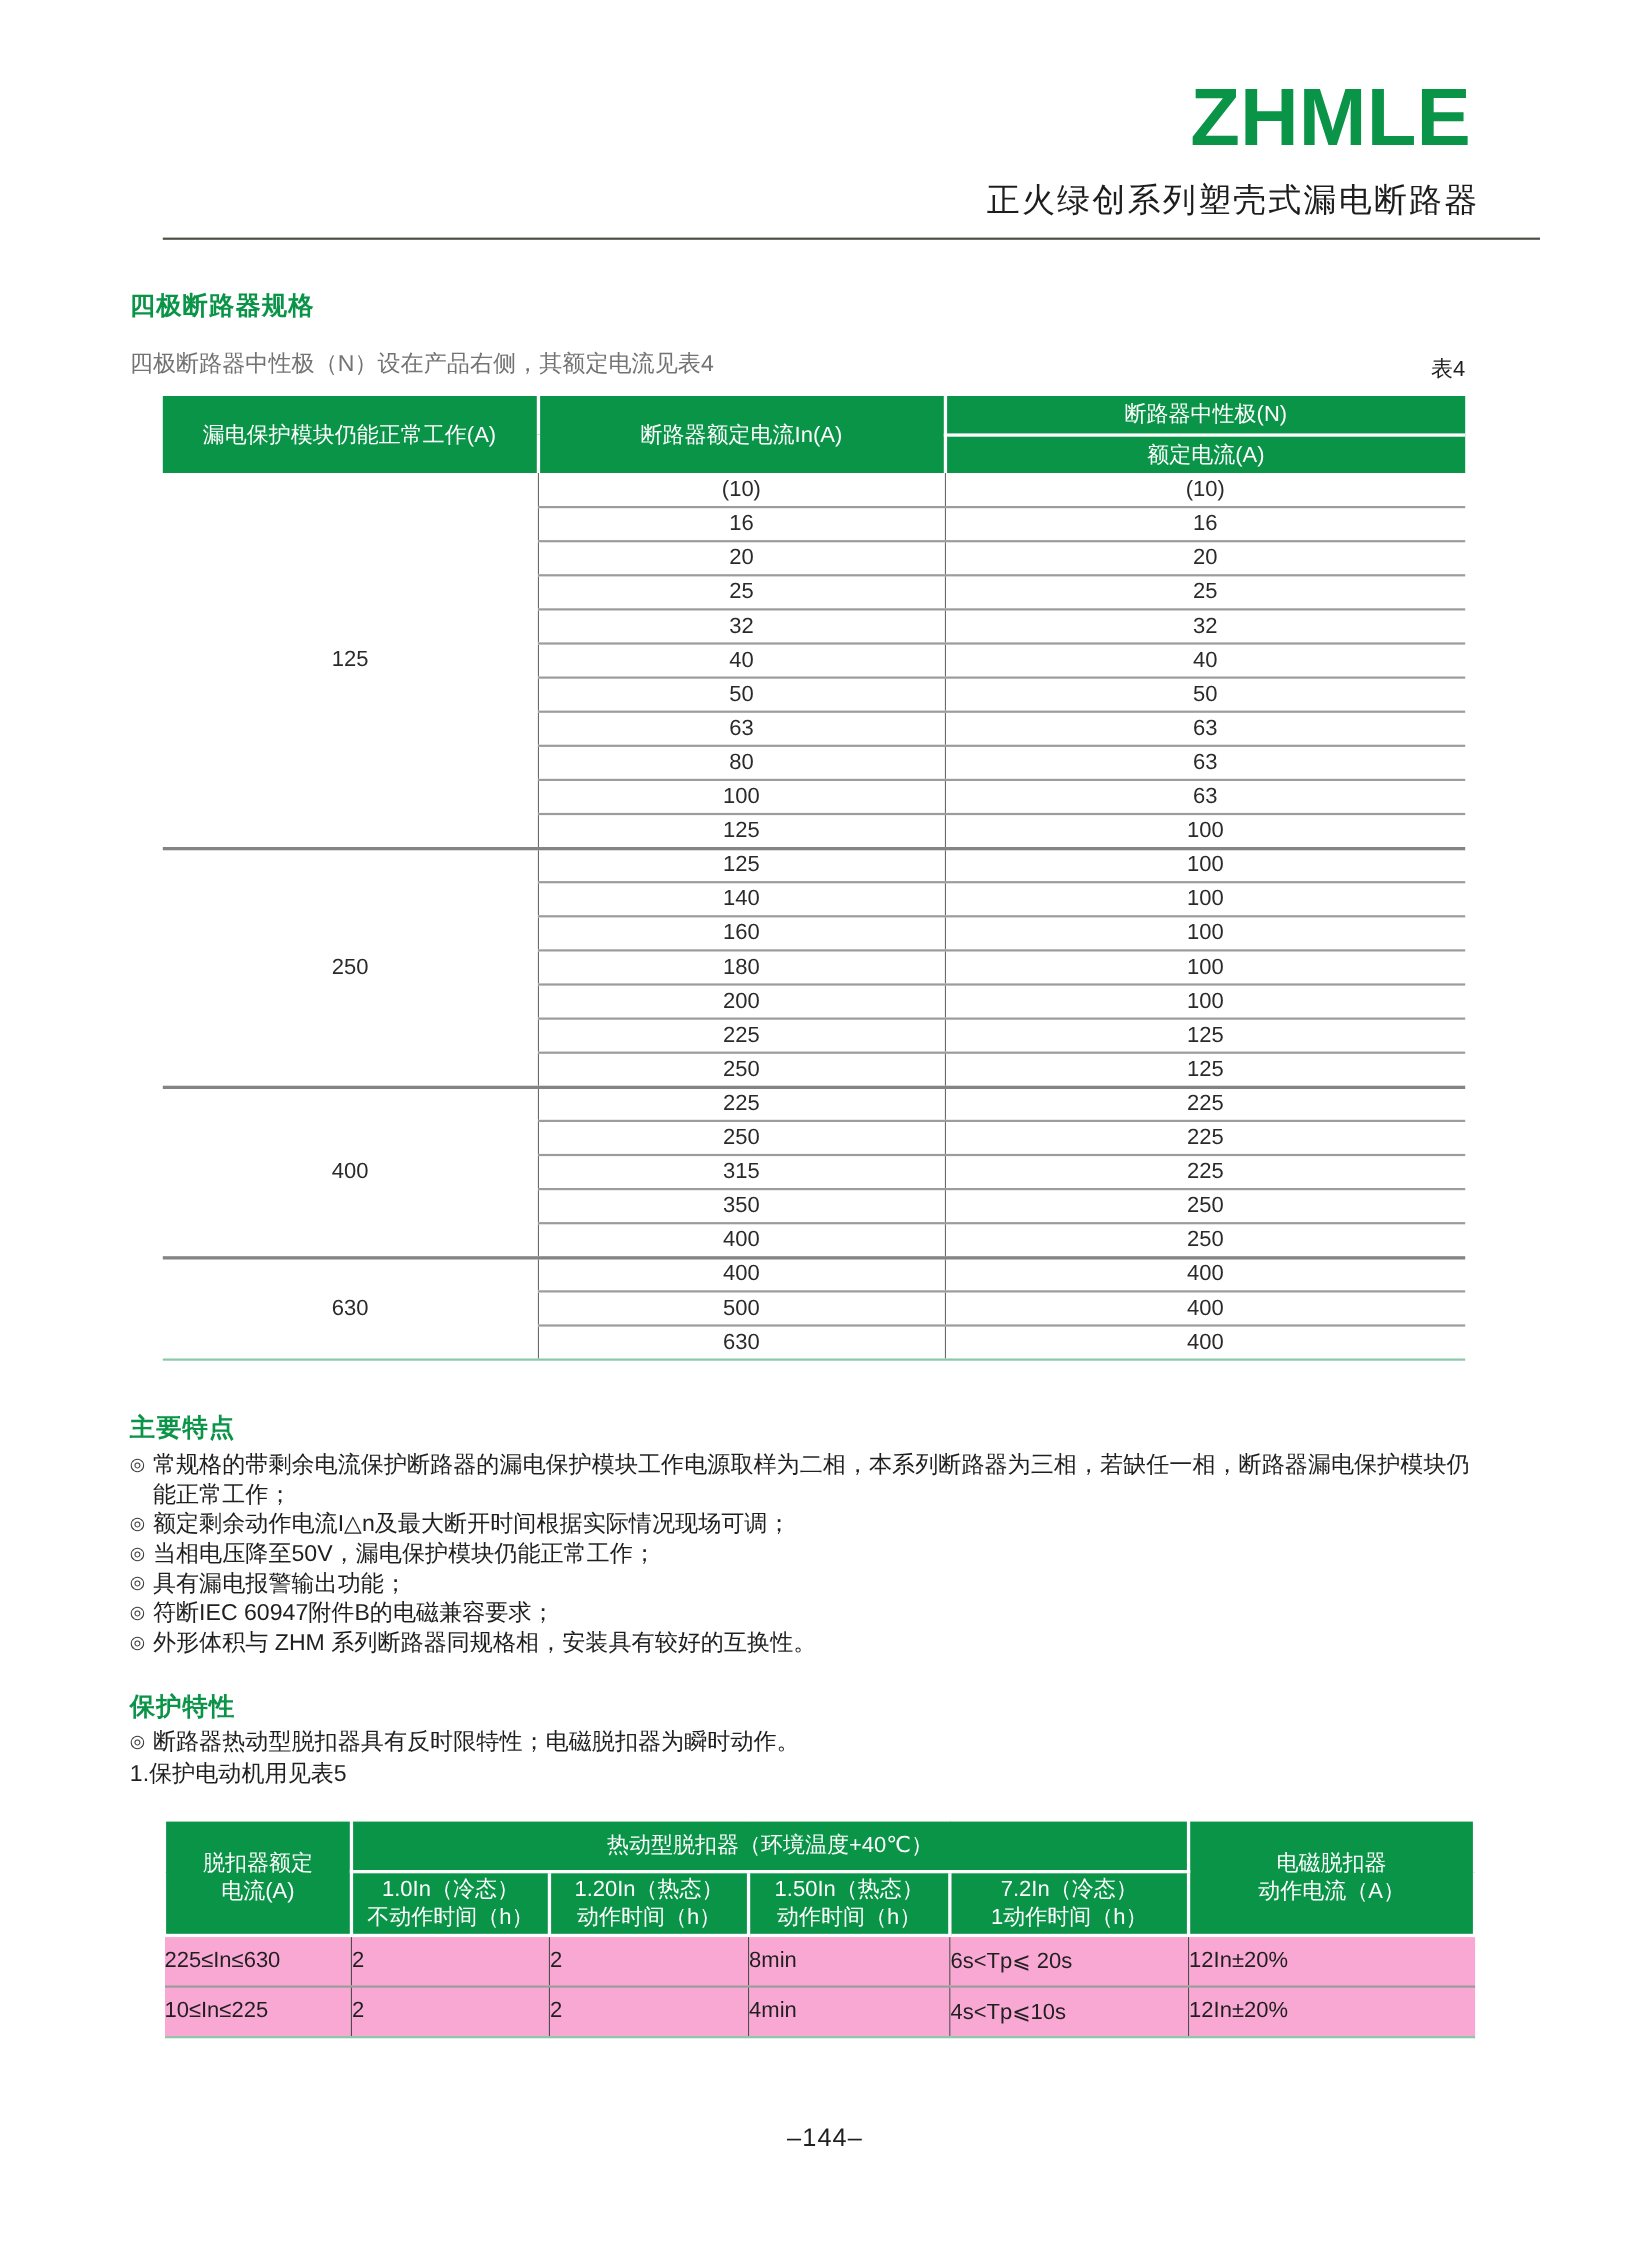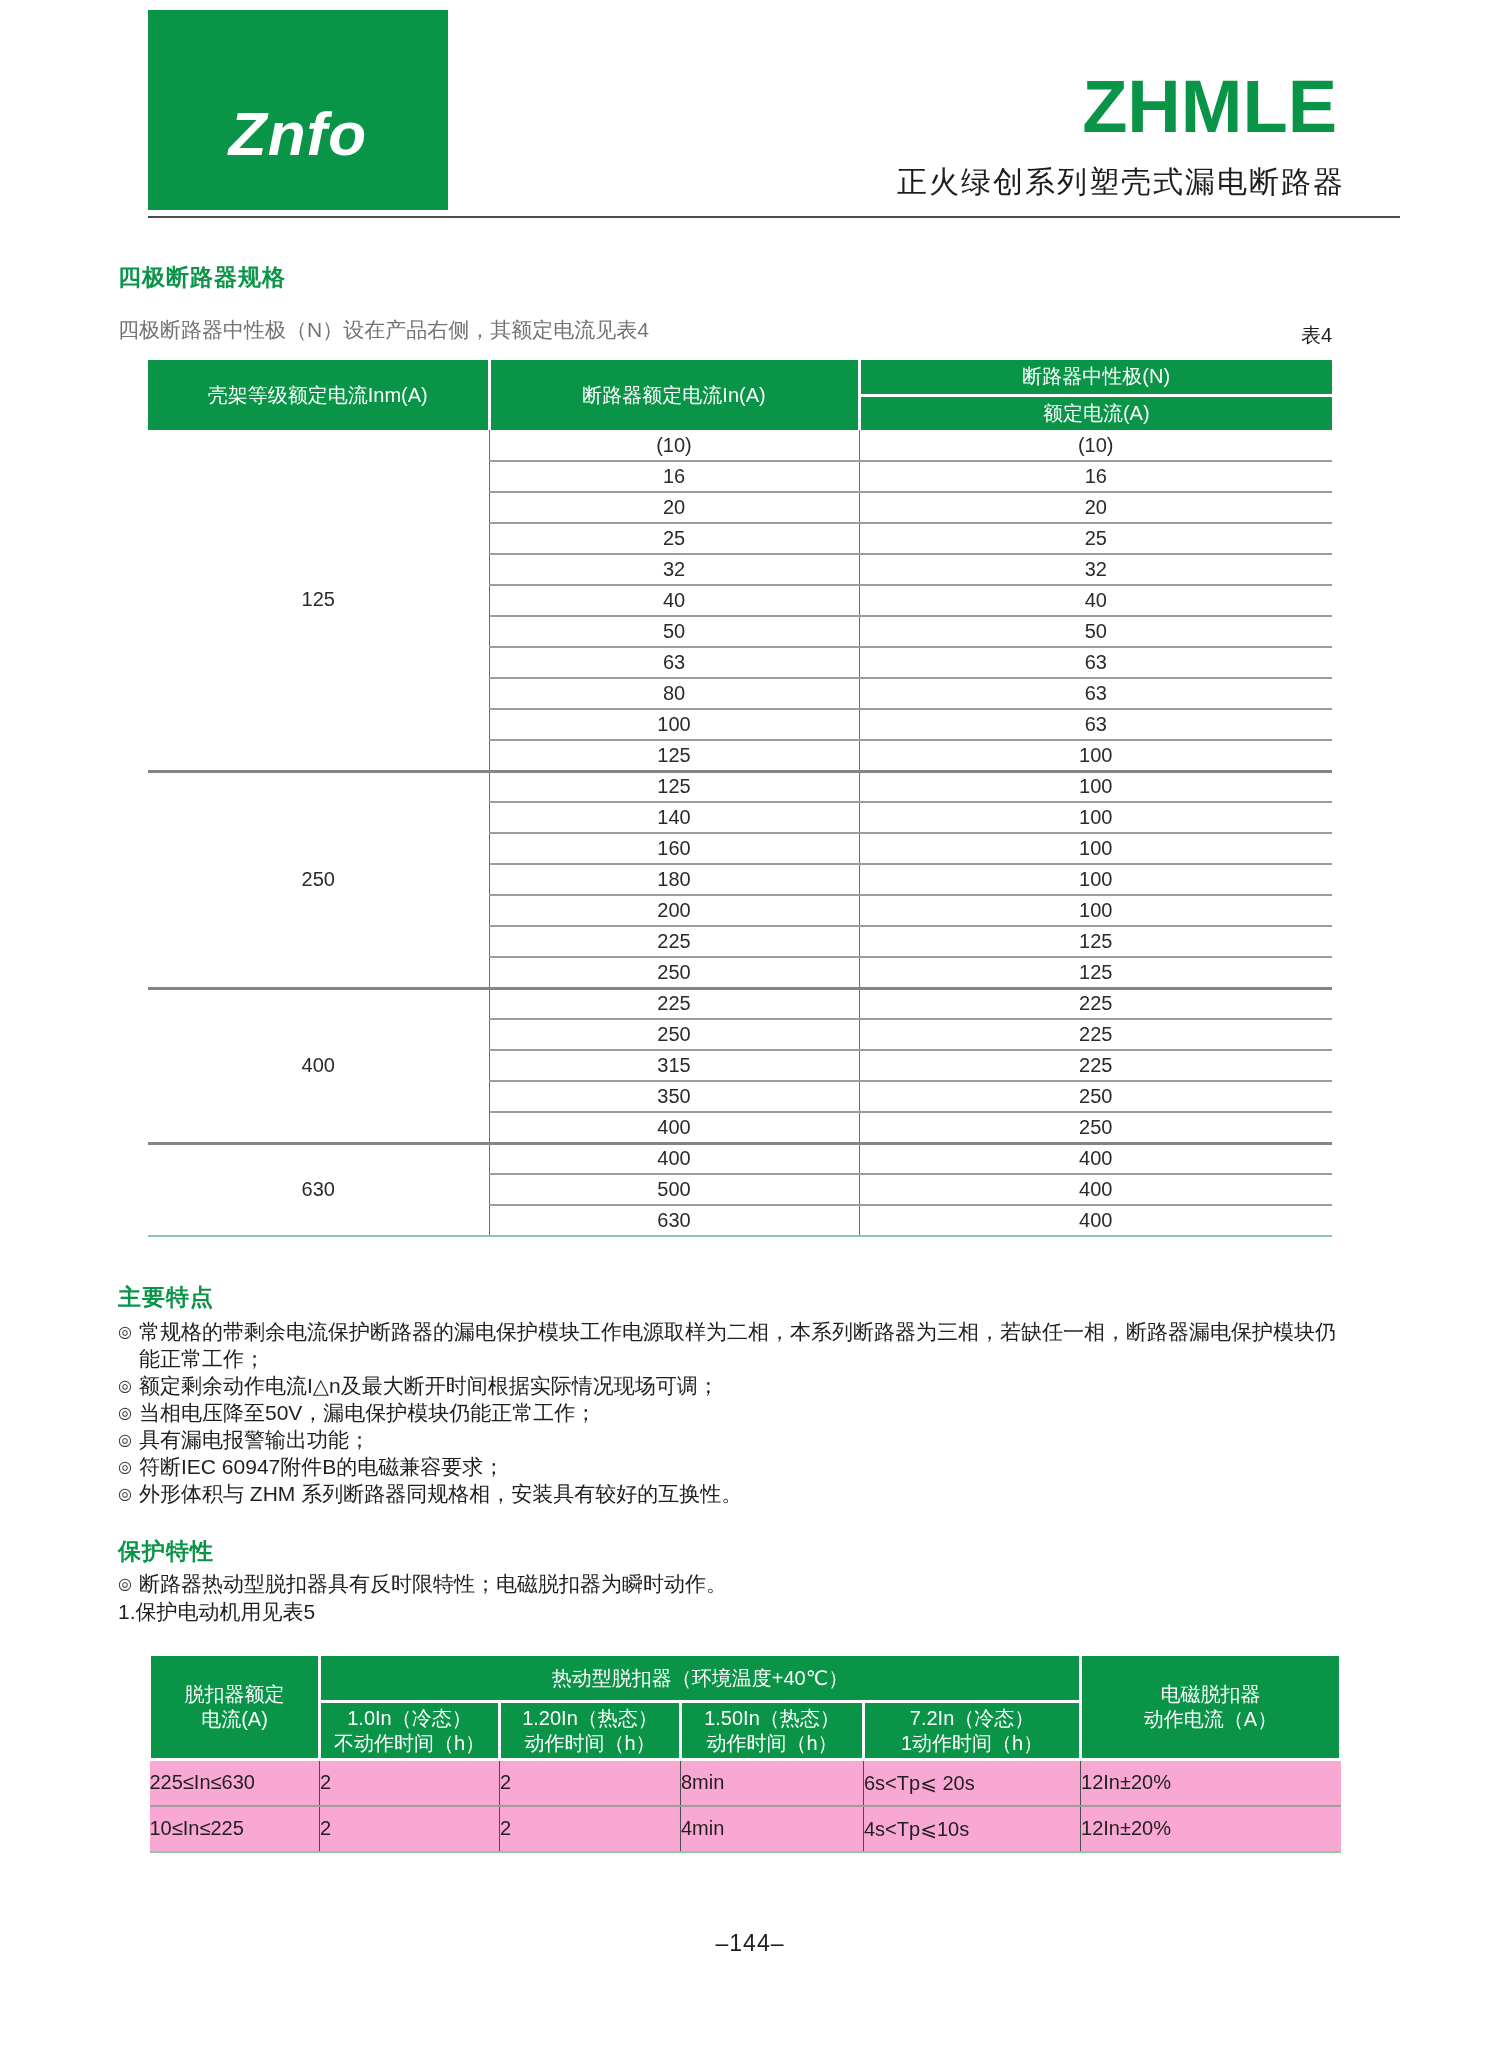--- a/index.html
+++ b/index.html
@@ -69,41 +69,38 @@
   #table5 tbody tr:not(.table-end) td{border-bottom:2px solid var(--rowline);}
   #table5 tbody tr.table-end td{border-bottom:2px solid var(--green-light);}
 
   .page-number{position:absolute;left:0;right:0;top:1930px;text-align:center;font-size:23px;color:#1f1f1f;letter-spacing:1px;}
 </style>
 </head>
 <body>
 
 <div id="page">
 
-  <div class="logo-box">
-    <div class="logo-text">Znfo</div>
-  </div>
   <div class="product-code">ZHMLE</div>
   <div class="product-subtitle">正火绿创系列塑壳式漏电断路器</div>
   <div class="header-divider"></div>
 
   <div class="sec-title" style="top:262px;">四极断路器规格</div>
   <div class="intro-text">四极断路器中性极（N）设在产品右侧，其额定电流见表4</div>
   <div class="table4-label">表4</div>
 
   <div class="t4-wrap">
     <table id="table4">
       <colgroup>
           <col style="width:341px">
           <col style="width:370px">
           <col style="width:473px">
         </colgroup>
       <thead>
         <tr>
-          <th rowspan="2">壳架等级额定电流Inm(A)</th>
+          <th rowspan="2">漏电保护模块仍能正常工作(A)</th>
           <th rowspan="2">断路器额定电流In(A)</th>
           <th class="split-top">断路器中性极(N)</th>
         </tr>
         <tr>
           <th>额定电流(A)</th>
         </tr>
       </thead>
       <tbody id="t4-body">
           <tr>
             <td class="group-cell" rowspan="11">125</td>

